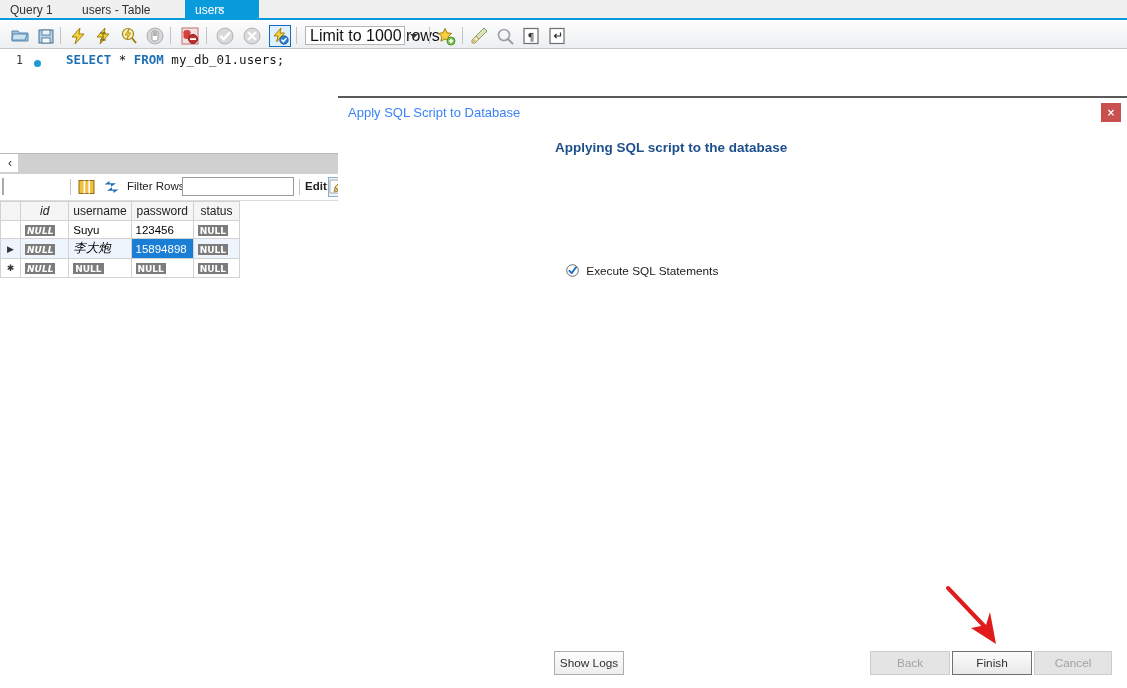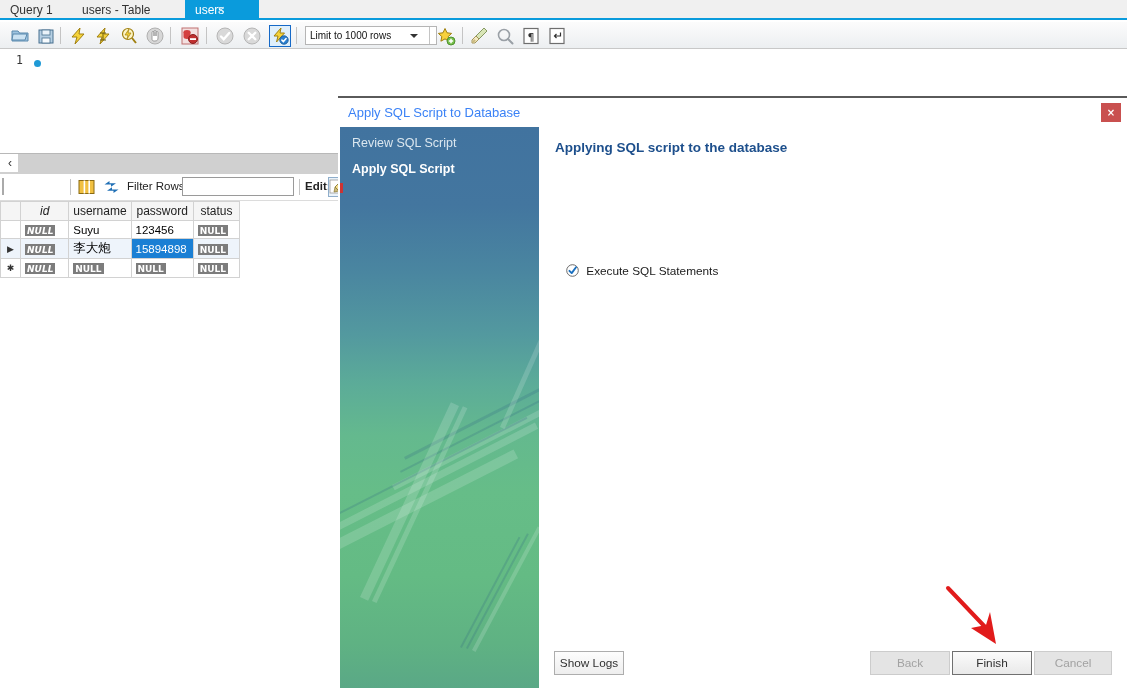--- a/index.html
+++ b/index.html
@@ -76,24 +76,24 @@
   }
   .tb-icon.selected {
     border: 1px solid #1569c7;
     background: #dfeffb;
     top: 3px;
     width: 22px; height: 22px;
   }
   #limit-select {
     position: absolute;
     top: 4px; left: 305px;
-    width: 132px; height: 19px;
+    width: 100px; height: 19px;
     background: #ffffff;
     border: 1px solid #b5b5b5;
-    font-size: 10px;
+    font-size: 16px;
     line-height: 18px;
     padding-left: 4px;
     box-sizing: border-box;
     color: #111;
     white-space: nowrap;
   }
   #limit-arrow {
     position: absolute;
     top: 4px; left: 404px;
     width: 20px; height: 19px;
@@ -288,21 +288,21 @@
     background: #1a7fd4 !important;
     color: #ffffff;
   }
   .rowmark {
     display: block;
     text-align: center;
     font-size: 9px;
     color: #333;
     line-height: 16px;
   }
-  .cjk { font-family: "DejaVu Sans", sans-serif; font-size: 12.5px; }
+  .cjk { font-family: "DejaVu Sans", sans-serif; font-size: 12.5px; font-style: italic; }
 
   
   #dialog {
     position: absolute;
     left: 338px; top: 96px;
     width: 789px; height: 592px;
     background: #ffffff;
     border-top: 2px solid #5a5a5a;
     box-sizing: border-box;
   }
@@ -592,20 +592,21 @@
       <rect x="3" y="2.5" width="14" height="15" fill="#ffffff" stroke="#6e6e6e" stroke-width="1.2"></rect>
       <path d="M13.5 6.5v3.5H7.5M9.5 8l-2 2 2 2" stroke="#303030" stroke-width="1.2" fill="none"></path>
     </svg>
   </div>
 </div>
 
 <div id="editor">
   <div id="gutter"></div>
   <div id="line-no">1</div>
   <div id="line-dot"></div>
+  <div id="sql-line"><span class="kw">SELECT</span><span class="op"> * </span><span class="kw">FROM</span><span class="ident"> my_db_01.users;</span></div>
 </div>
 
 <div id="split-bar"></div>
 <div id="split-white"></div>
 <div id="split-left-arrow">‹</div>
 
 <div id="resultbar">
   <div id="rb-grip"></div>
   <div id="rb-title">Result Grid</div>
   <div id="rb-sep1"></div>
@@ -696,40 +697,20 @@
       </td>
     </tr>
   </tbody>
 </table>
 
 <div id="dialog">
 
   <div id="dlg-title">Apply SQL Script to Database</div>
   <div id="dlg-close">×</div>
 
-  <div id="dlg-sidebar">
-
-    <div class="swoosh dark" style="left:64px;  top:330px; width:260px; height:3px;  transform:rotate(-27deg);"></div>
-    <div class="swoosh dark" style="left:60px;  top:344px; width:270px; height:2px;  transform:rotate(-27deg);"></div>
-    <div class="swoosh" style="left:52px;  top:358px; width:280px; height:6px;  transform:rotate(-27deg);"></div>
-    <div class="swoosh" style="left:-10px; top:400px; width:230px; height:7px;  transform:rotate(-27deg);"></div>
-    <div class="swoosh dark" style="left:-14px; top:392px; width:225px; height:2px;  transform:rotate(-27deg);"></div>
-    <div class="swoosh" style="left:-18px; top:420px; width:215px; height:10px; transform:rotate(-27deg);"></div>
-    <div class="swoosh dark" style="left:120px; top:520px; width:125px; height:2px;  transform:rotate(-62deg);"></div>
-    <div class="swoosh dark" style="left:126px; top:521px; width:130px; height:2px;  transform:rotate(-62deg);"></div>
-    <div class="swoosh" style="left:132px; top:523px; width:140px; height:4px;  transform:rotate(-62deg);"></div>
-    <div class="swoosh" style="left:20px;  top:470px; width:215px; height:9px;  transform:rotate(-65deg);"></div>
-    <div class="swoosh" style="left:32px;  top:474px; width:215px; height:5px;  transform:rotate(-65deg);"></div>
-    <div class="swoosh" style="left:160px; top:300px; width:180px; height:5px;  transform:rotate(-66deg);"></div>
-
-    <div id="red-tick"></div>
-
-    <div id="sb-item-1">Review SQL Script</div>
-    <div id="sb-item-2">Apply SQL Script</div>
-  </div>
 
   <div id="dlg-main">
     <div id="main-heading">Applying SQL script to the database</div>
 
     <div id="task-row">
       <span id="task-check">
         <svg width="13" height="13" viewBox="0 0 13 13">
           <circle cx="6.5" cy="6.5" r="5.8" fill="#ffffff" stroke="#5a5a5a" stroke-width="0.9"></circle>
           <path d="M3.4 6.8l2.3 2.3L10 3.3" stroke="#1a6fbf" stroke-width="1.9" fill="none" stroke-linecap="round" stroke-linejoin="round"></path>
         </svg>

